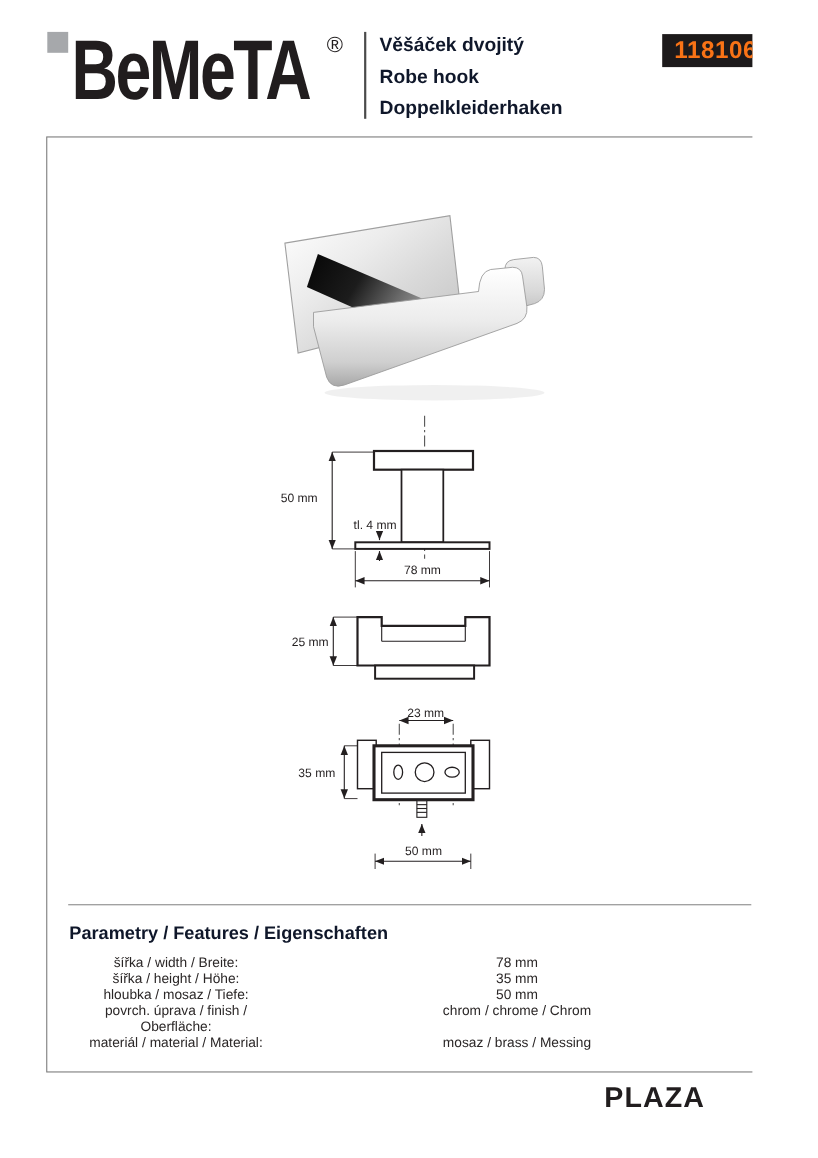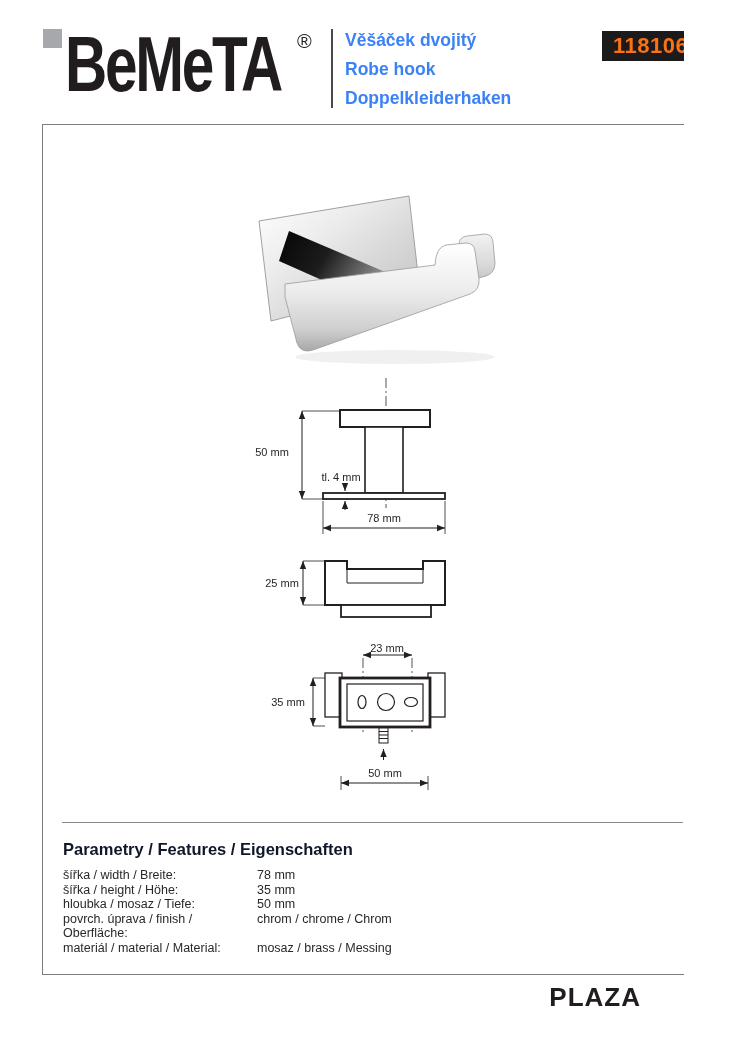--- a/index.html
+++ b/index.html
@@ -8,33 +8,33 @@
     font-family:"Liberation Sans",sans-serif;color:#231f20;
   }
   
   .logo-square{position:absolute;left:43px;top:29px;width:19px;height:19px;background:#a6a8ab;}
   .logo-text{
     position:absolute;left:65px;top:26px;font-size:77px;line-height:1;font-weight:700;
     letter-spacing:-3px;color:#211d1e;transform:scaleX(0.76);transform-origin:left top;white-space:nowrap;
   }
   .logo-reg{position:absolute;left:297px;top:30px;font-size:20px;color:#211d1e;}
   .header-vrule{position:absolute;left:331px;top:29px;width:2px;height:79px;background:#4a4a4a;}
-  .titles{position:absolute;left:345px;top:26px;font-size:17.5px;font-weight:700;line-height:29px;color:#3b82f6;white-space:nowrap;}
+  .titles{position:absolute;left:345px;top:26px;font-size:17.5px;font-weight:700;line-height:29px;color:#0f172a;white-space:nowrap;}
   .code-box{
     position:absolute;left:602px;top:31px;width:142px;height:30px;background:#1d1a1b;
     color:#f97316;font-size:22px;font-weight:700;line-height:30px;padding-left:11px;box-sizing:border-box;letter-spacing:0.5px;
   }
   
   .main-box{position:absolute;left:42px;top:124px;width:660px;height:849px;border:1.5px solid #7d7d7d;background:#fff;}
   .photo-svg{position:absolute;left:245px;top:185px;}
   .drawings-svg{position:absolute;left:240px;top:370px;}
   .param-divider{position:absolute;left:62px;top:822px;width:621px;height:0;border-top:1.3px solid #8a8a8a;}
   .param-heading{position:absolute;left:63px;top:840px;font-size:16.5px;font-weight:700;color:#0f172a;}
   .param-table{position:absolute;left:63px;top:868px;width:620px;font-size:12.5px;line-height:14.6px;color:#2b2727;}
-  .param-row{display:flex;}
+  .param-row{display:flex;text-align:center;}
   .param-label{width:194px;flex:0 0 194px;}
   .param-value{flex:1;}
   
   .series-name{position:absolute;right:43px;top:982px;font-size:26px;font-weight:800;letter-spacing:1px;color:#211d1e;}
   
   .dim-text{font-family:"Liberation Sans",sans-serif;font-size:11px;fill:#231f20;text-anchor:middle;}
   .part{fill:#ffffff;stroke:#231f20;}
   .dline{stroke:#231f20;stroke-width:1;}
   .ext{stroke:#231f20;stroke-width:0.8;}
   .cline{stroke:#555555;stroke-width:1;stroke-dasharray:10 3 2 3;}

